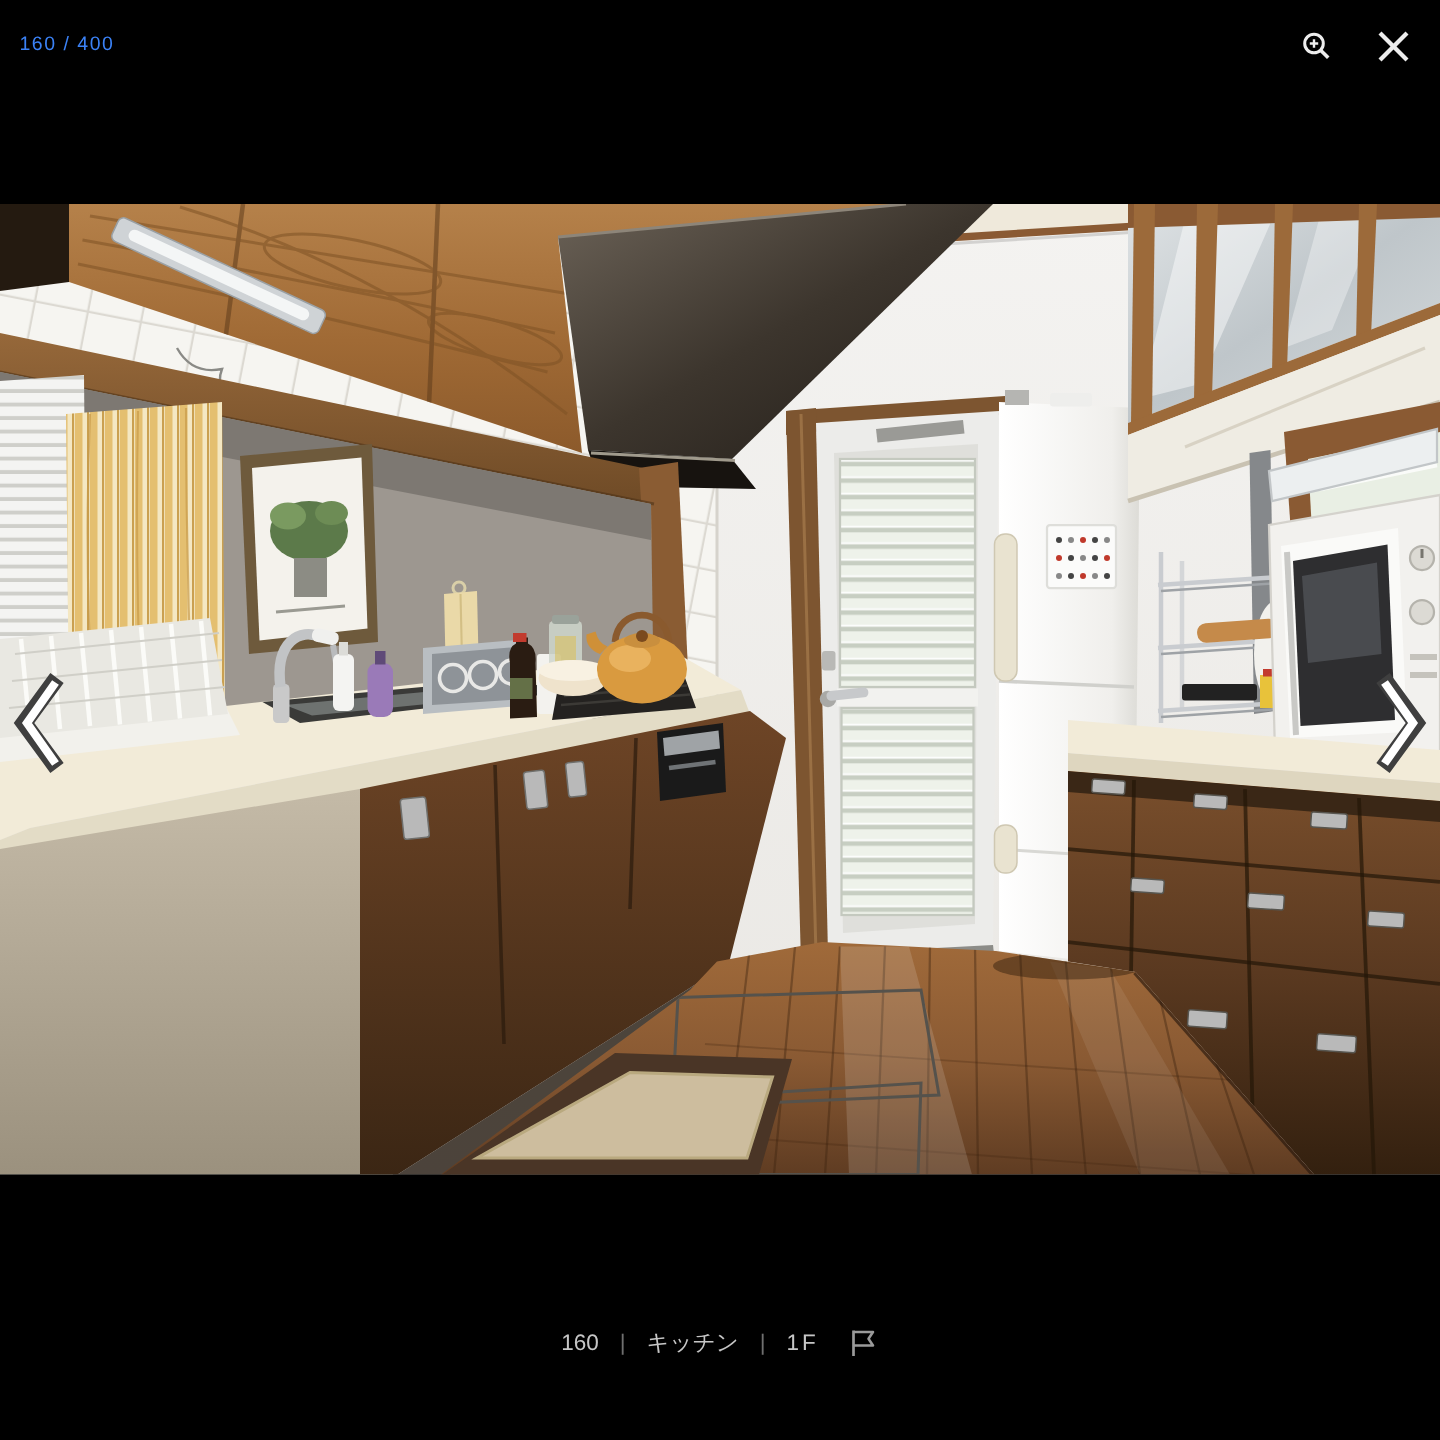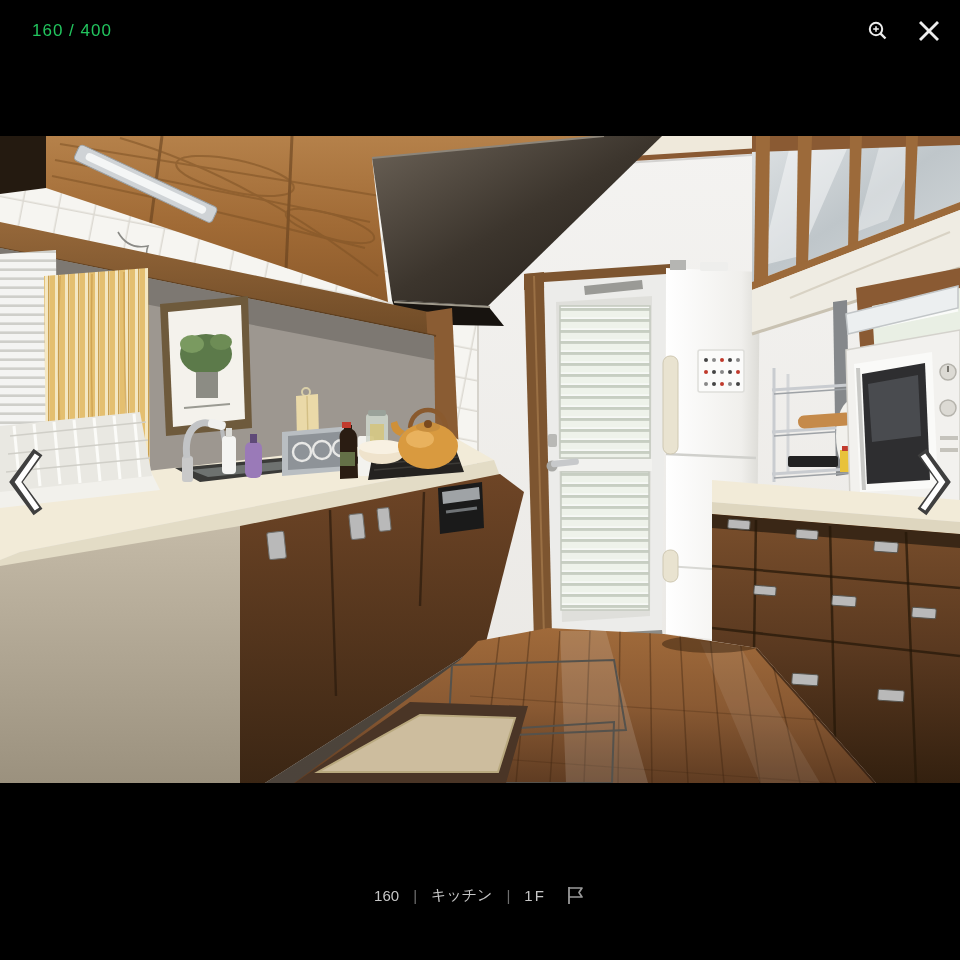--- a/index.html
+++ b/index.html
@@ -1,19 +1,19 @@
 <!DOCTYPE html>
 <html><head>
 <meta charset="utf-8">
 <style>
   html,body{margin:0;padding:0;background:#000;}
   .viewer{position:relative;width:960px;height:960px;background:#000;overflow:hidden;
           font-family:"Liberation Sans",sans-serif;}
   
-  .counter{position:absolute;left:32px;top:21px;font-size:17px;letter-spacing:1px;color:#22c55e;}
+  .counter{position:absolute;left:13px;top:21px;font-size:13px;letter-spacing:1px;color:#3b82f6;}
   .icon-btn{position:absolute;top:18px;width:26px;height:26px;background:none;border:0;padding:0;cursor:pointer;}
   .icon-zoom{left:865px;}
   .icon-close{left:916px;}
   
   .photo{position:absolute;left:0;top:136px;width:960px;height:647px;}
   
   .nav{position:absolute;width:40px;height:68px;background:none;border:0;padding:0;cursor:pointer;}
   .nav.prev{left:8px;top:448px;}
   .nav.next{left:912px;top:448px;}
   

